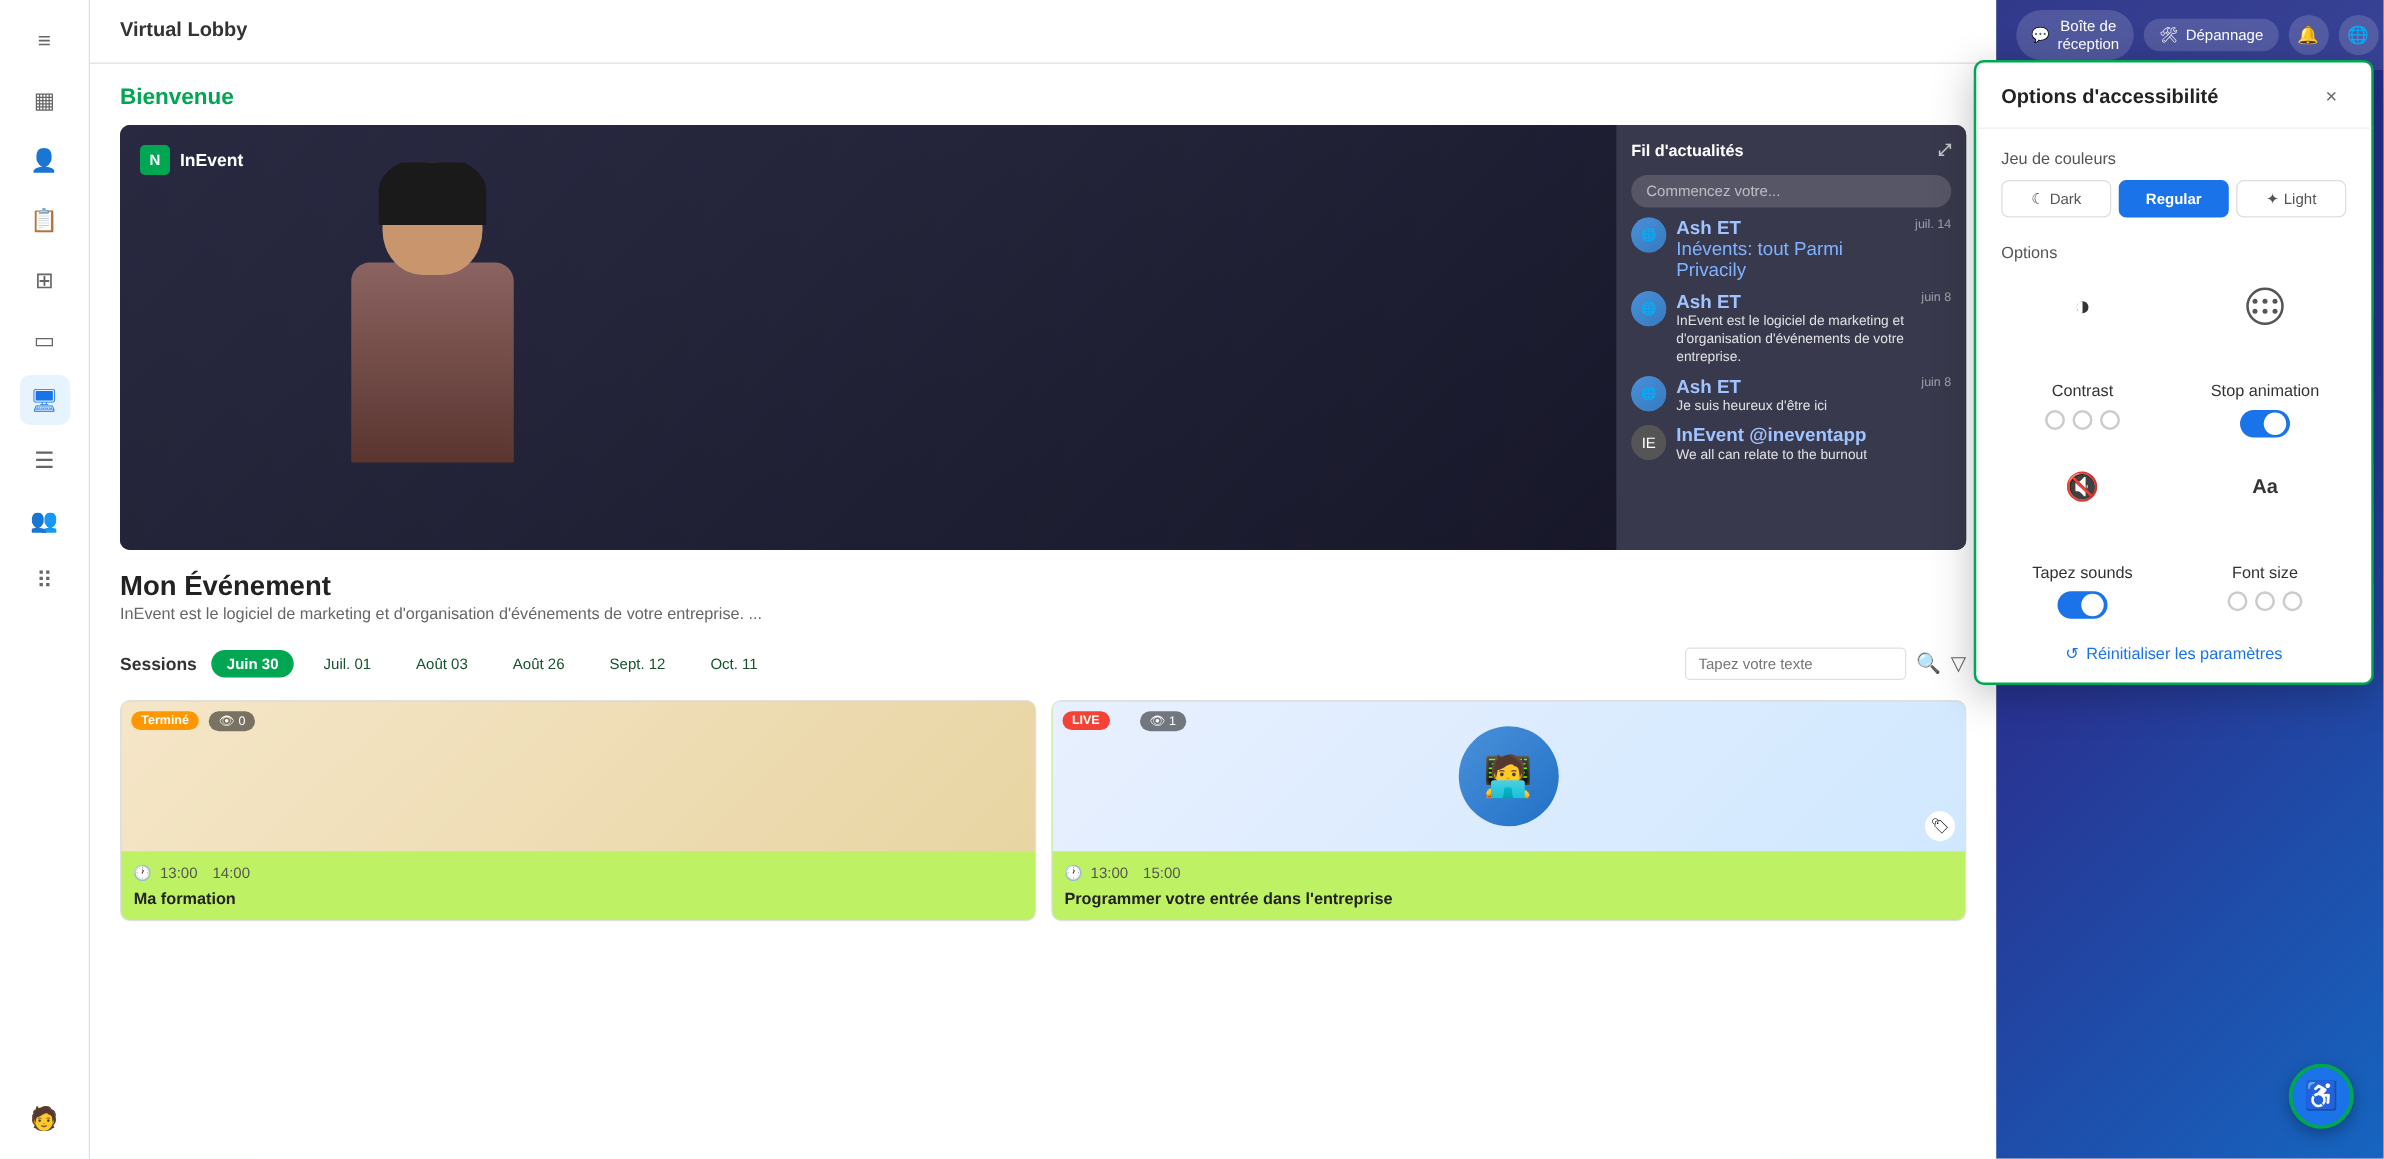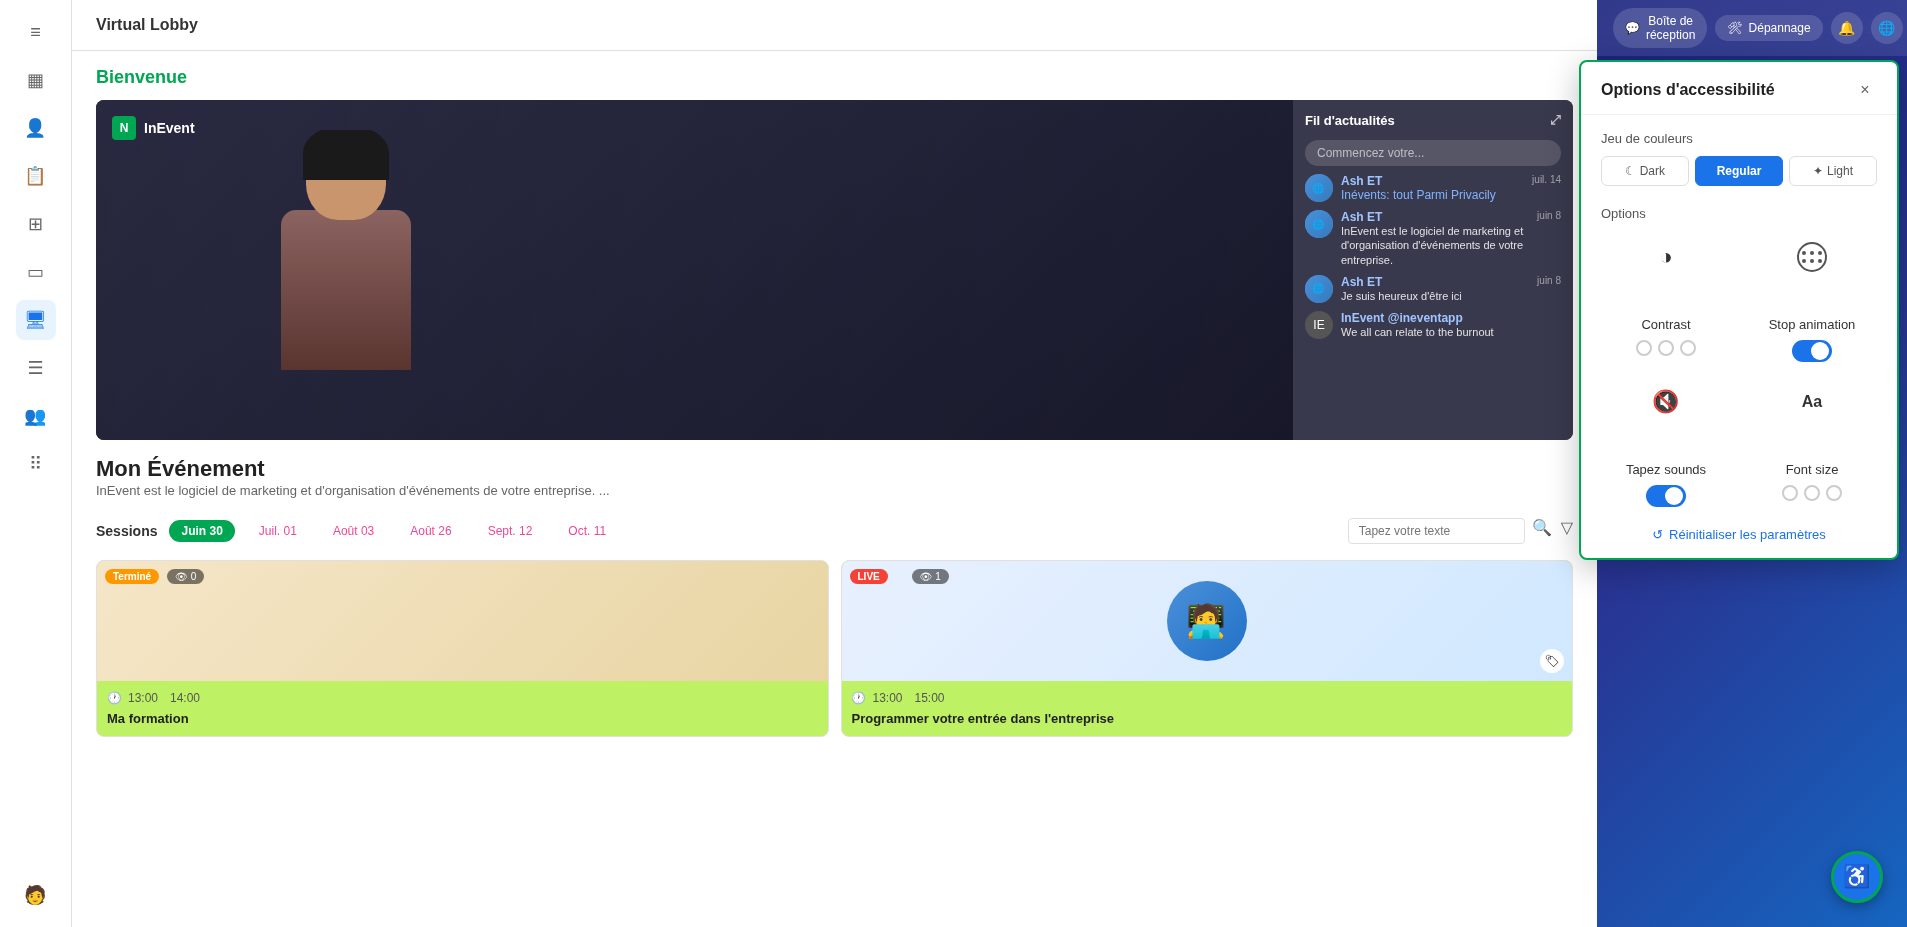--- a/index.html
+++ b/index.html
@@ -152,21 +152,21 @@
     .feed-avatar-img {
       width: 100%;
       height: 100%;
       background: linear-gradient(135deg, #4a90d9, #357abd);
       border-radius: 50%;
       display: flex;
       align-items: center;
       justify-content: center;
     }
     .feed-text { flex: 1; }
-    .feed-name { color: #a0c4ff; font-size: 12px; font-weight: 600; }
+    .feed-name { color: #a0c4ff; font-size: 15px; font-weight: 600; }
     .feed-msg { color: rgba(255,255,255,0.85); font-size: 11px; line-height: 1.3; }
     .feed-time { color: rgba(255,255,255,0.5); font-size: 10px; text-align: right; }
 
     
     .event-title { font-size: 22px; font-weight: 700; color: #222; margin-bottom: 1px; }
     .event-desc { font-size: 13px; color: #666; margin-bottom: 20px; }
 
     
     .sessions-header {
       display: flex;
@@ -174,32 +174,32 @@
       gap: 12px;
       margin-bottom: 16px;
       flex-wrap: wrap;
     }
     .sessions-label { font-size: 14px; font-weight: 600; color: #333; }
     .date-tab {
       padding: 4px 12px;
       border-radius: 16px;
       font-size: 12px;
       cursor: pointer;
-      color: #ec4899;
+      color: #14532d;
     }
     .date-tab.active {
       background: #00a651;
       color: white;
       font-weight: 600;
     }
     .search-area {
       margin-left: auto;
       display: flex;
       gap: 8px;
-      align-items: flex-start;
+      align-items: center;
     }
     .search-box {
       border: 1px solid #e0e0e0;
       border-radius: 4px;
       padding: 5px 10px;
       font-size: 12px;
       color: #999;
       background: #fff;
     }
 
@@ -316,21 +316,21 @@
       align-items: center;
       justify-content: center;
       color: #fff;
       font-size: 14px;
       cursor: pointer;
     }
 
     
     .accessibility-panel {
       position: absolute;
-      top: 60px;
+      top: 48px;
       right: 8px;
       width: 320px;
       background: #fff;
       border-radius: 8px;
       box-shadow: 0 8px 32px rgba(0,0,0,0.25);
       z-index: 100;
       border: 2px solid #00a651;
     }
     .panel-header {
       display: flex;

